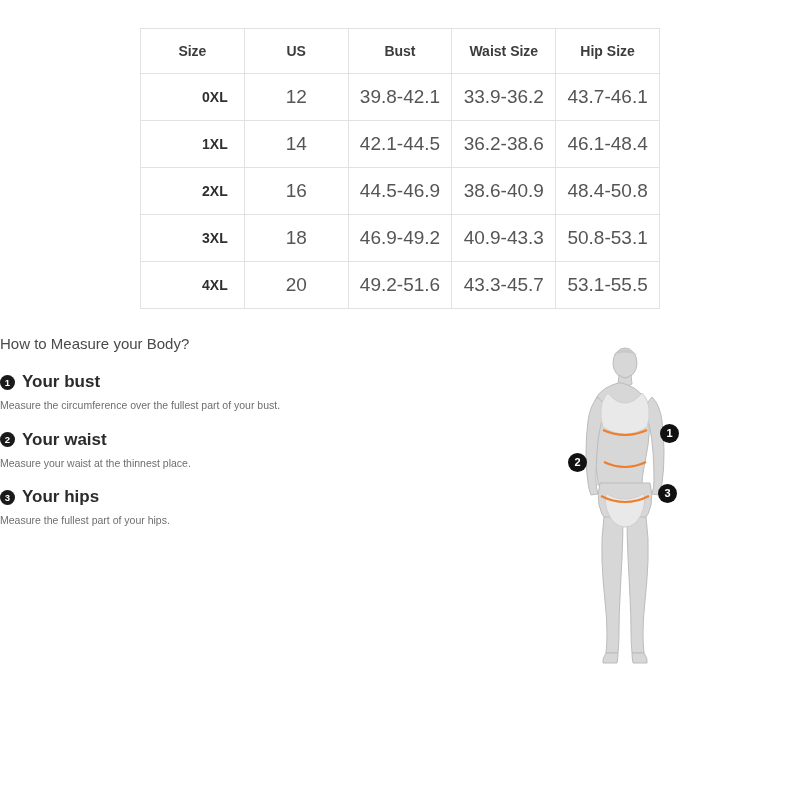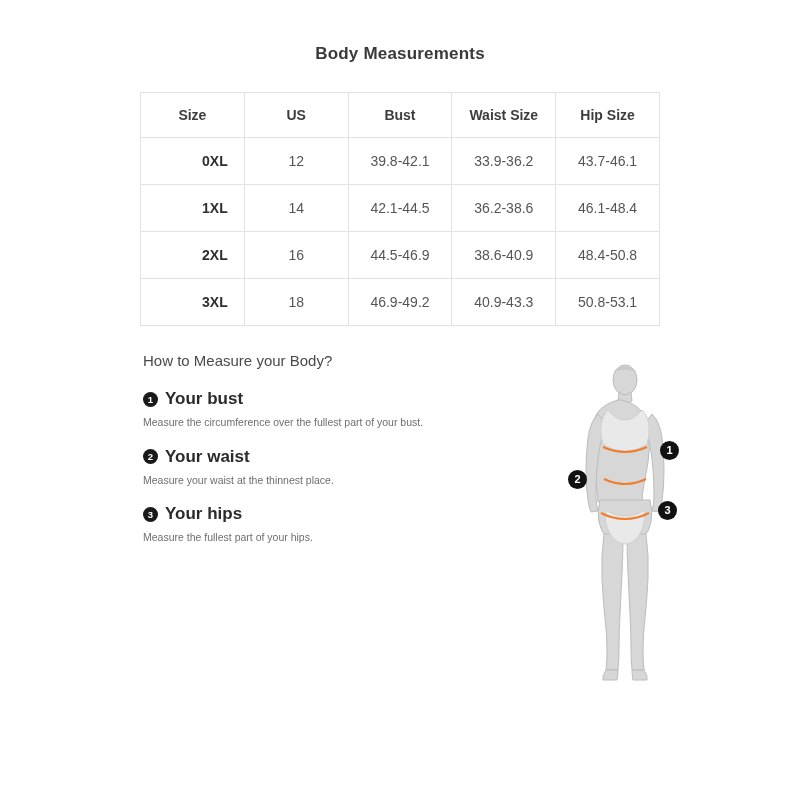--- a/index.html
+++ b/index.html
@@ -42,21 +42,21 @@
     width: 100%;
     table-layout: fixed;
   }
 
   table.size-table th,
   table.size-table td {
     border: 1px solid #e2e2e2;
     height: 46px;
     text-align: center;
     vertical-align: middle;
-    font-size: 14px;
+    font-size: 19px;
     color: #555555;
     font-weight: normal;
     padding: 0 2px;
   }
 
   table.size-table thead th {
     font-weight: bold;
     color: #3c3c3c;
     font-size: 14px;
     height: 44px;
@@ -65,21 +65,20 @@
   table.size-table tbody td.size-cell {
     font-weight: bold;
     color: #2f2f2f;
     font-size: 14px;
     padding-left: 47px;
   }
 
   .lower {
     position: relative;
     margin-top: 26px;
-    padding-left: 143px;
     box-sizing: border-box;
   }
 
   .howto-title {
     font-size: 15px;
     color: #4a4a4a;
     margin-bottom: 20px;
   }
 
   .measure-item {
@@ -143,21 +142,20 @@
 
   .c1 { left: 150px; top: 79px; }
   .c2 { left: 58px; top: 108px; }
   .c3 { left: 148px; top: 139px; }
 </style>
 </head>
 <body>
 
 <div class="page">
 
-  <div class="title">Body Measurements</div>
 
   <div class="table-wrap">
     <table class="size-table">
       <thead>
         <tr>
           <th>Size</th>
           <th>US</th>
           <th>Bust</th>
           <th>Waist Size</th>
           <th>Hip Size</th>
@@ -184,20 +182,27 @@
           <td>44.5-46.9</td>
           <td>38.6-40.9</td>
           <td>48.4-50.8</td>
         </tr>
         <tr>
           <td class="size-cell">3XL</td>
           <td>18</td>
           <td>46.9-49.2</td>
           <td>40.9-43.3</td>
           <td>50.8-53.1</td>
+        </tr>
+        <tr>
+          <td class="size-cell">4XL</td>
+          <td>20</td>
+          <td>49.2-51.6</td>
+          <td>43.3-45.7</td>
+          <td>53.1-55.5</td>
         </tr>
       </tbody>
     </table>
   </div>
 
   <div class="lower">
 
     <div class="howto-title">How to Measure your Body?</div>
 
     <div class="measure-item">

